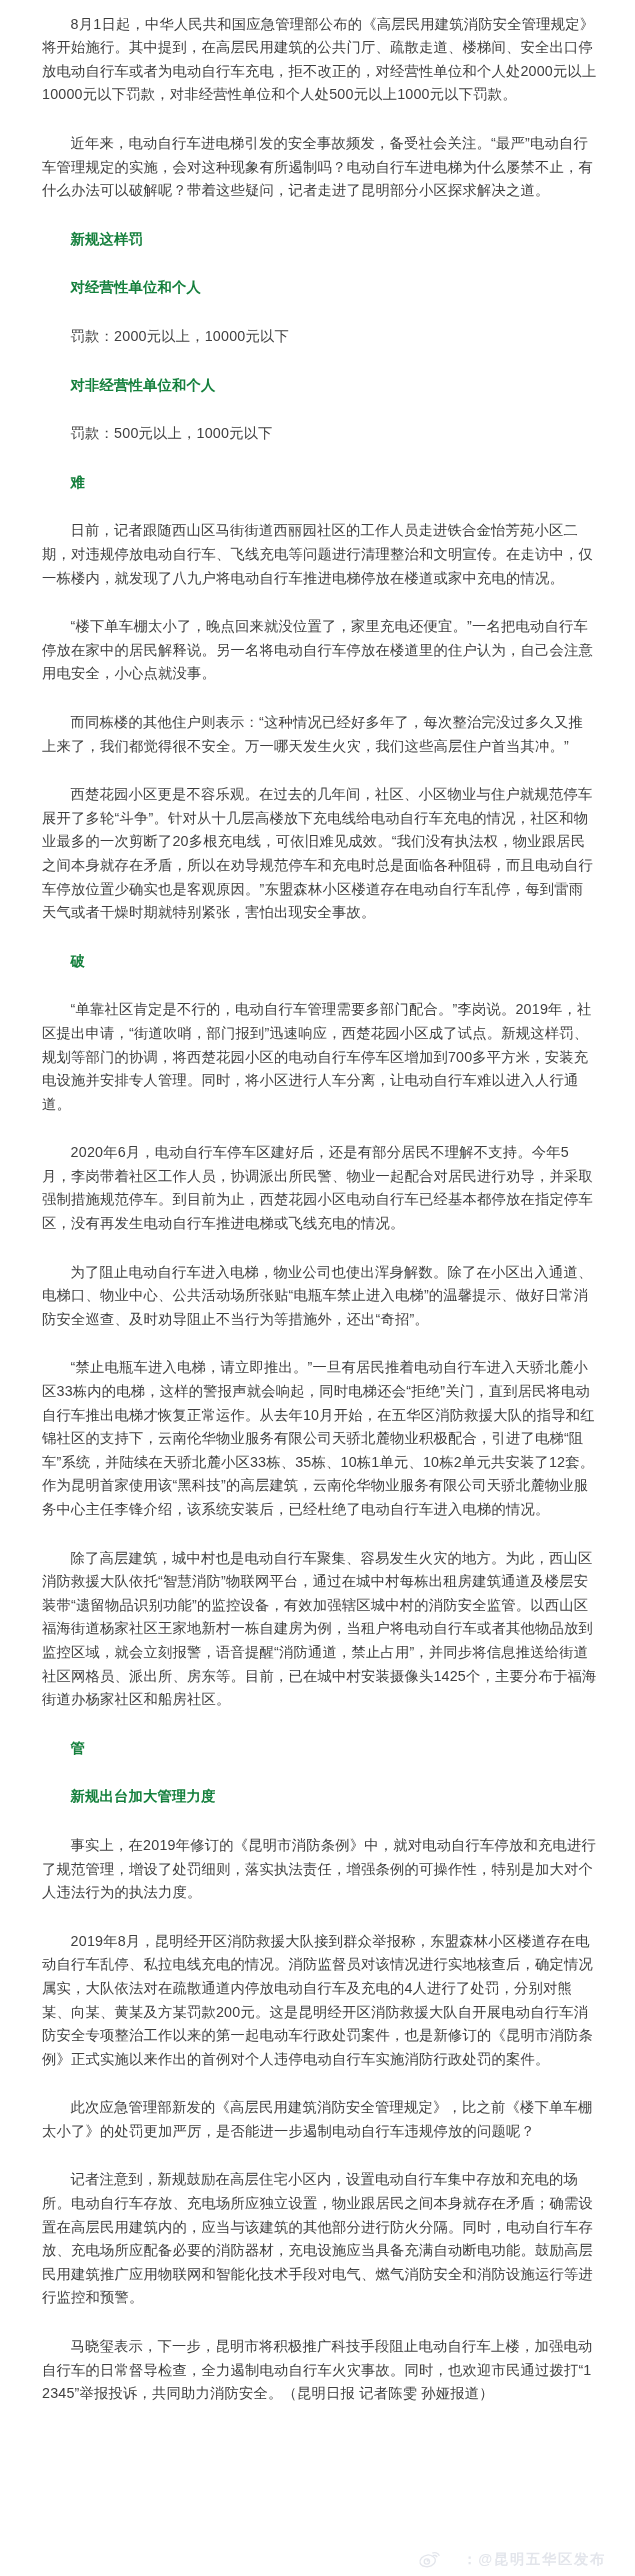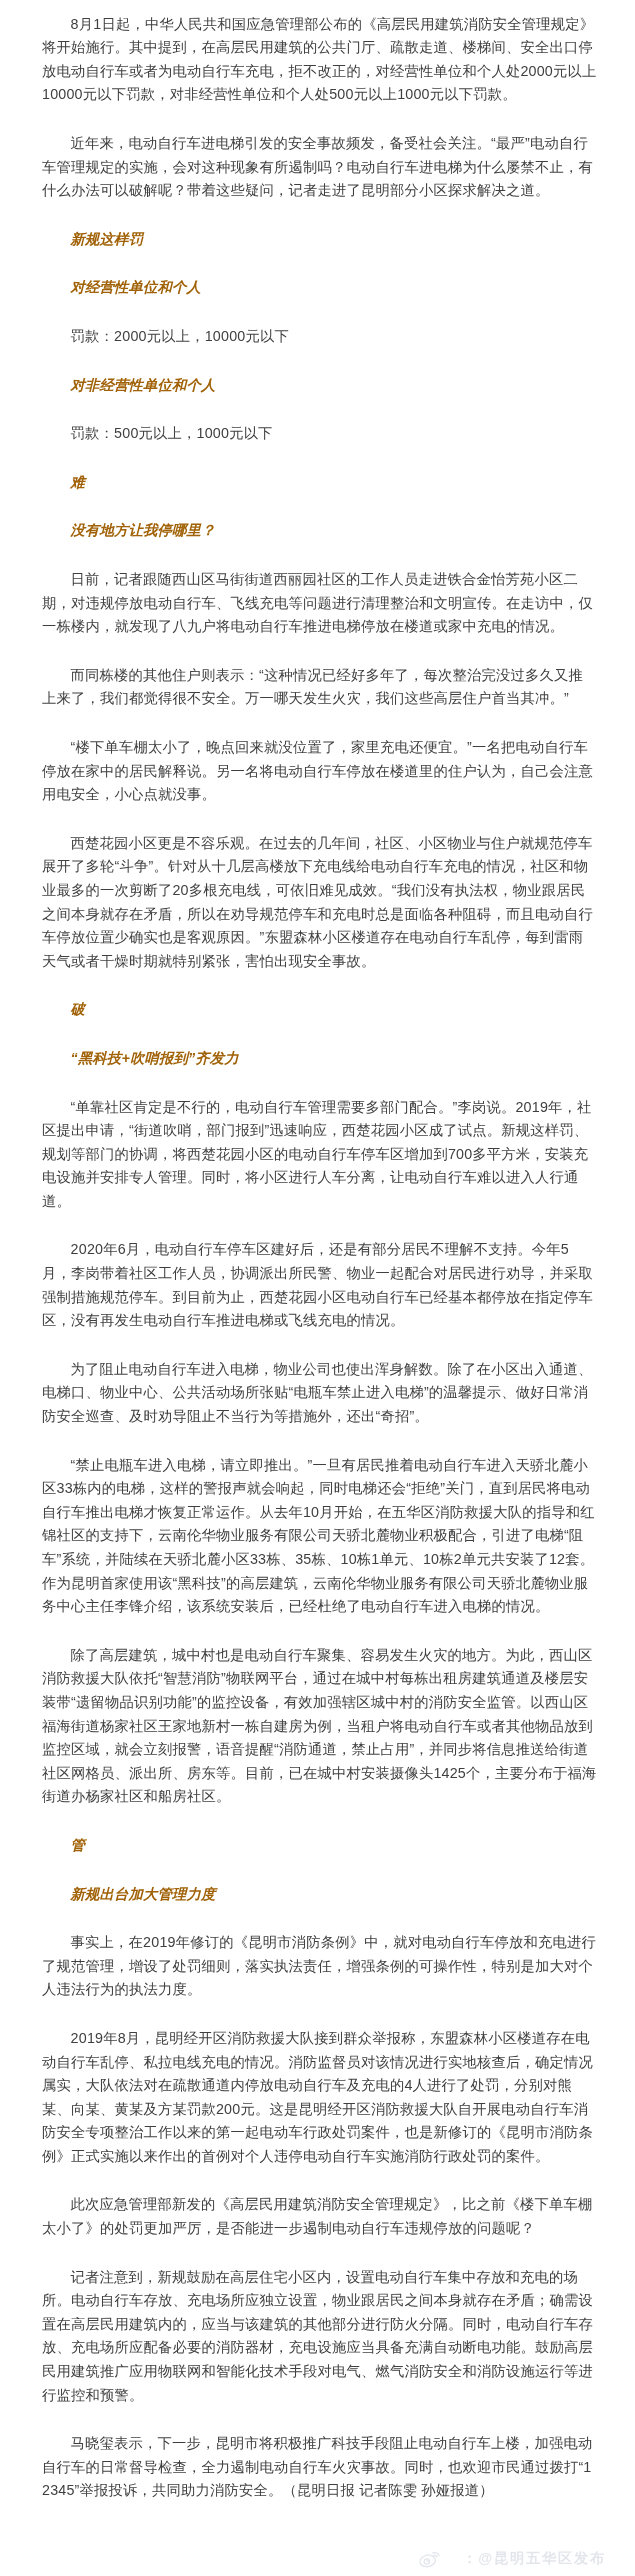--- a/index.html
+++ b/index.html
@@ -23,29 +23,28 @@
     margin: 0 0 25px 0;
     font-size: 14.3px;
     line-height: 23.6px;
     text-indent: 2em;
     color: #3f3f3f;
     letter-spacing: 0.2px;
     word-break: break-all;
   }
   .heading {
     font-weight: bold;
-    color: #a16207;
-    font-style: italic;
+    color: #15803d;
   }
   .watermark {
     position: absolute;
     right: 30px;
     bottom: 6.8px;
     display: flex;
-    align-items: flex-start;
+    align-items: center;
     gap: 21px;
     opacity: 0.28;
   }
   .wm-logo svg {
     display: block;
   }
   .wm-text {
     font-size: 14.3px;
     font-weight: bold;
     color: #9aa3b8;
@@ -59,27 +58,25 @@
 <div class="page">
   <article class="article">
       <p class="para">8月1日起，中华人民共和国应急管理部公布的《高层民用建筑消防安全管理规定》将开始施行。其中提到，在高层民用建筑的公共门厅、疏散走道、楼梯间、安全出口停放电动自行车或者为电动自行车充电，拒不改正的，对经营性单位和个人处2000元以上10000元以下罚款，对非经营性单位和个人处500元以上1000元以下罚款。</p>
       <p class="para">近年来，电动自行车进电梯引发的安全事故频发，备受社会关注。“最严”电动自行车管理规定的实施，会对这种现象有所遏制吗？电动自行车进电梯为什么屡禁不止，有什么办法可以破解呢？带着这些疑问，记者走进了昆明部分小区探求解决之道。</p>
       <h2 class="heading">新规这样罚</h2>
       <h2 class="heading">对经营性单位和个人</h2>
       <p class="para">罚款：2000元以上，10000元以下</p>
       <h2 class="heading">对非经营性单位和个人</h2>
       <p class="para">罚款：500元以上，1000元以下</p>
       <h2 class="heading">难</h2>
-      <h2 class="heading">没有地方让我停哪里？</h2>
       <p class="para">日前，记者跟随西山区马街街道西丽园社区的工作人员走进铁合金怡芳苑小区二期，对违规停放电动自行车、飞线充电等问题进行清理整治和文明宣传。在走访中，仅一栋楼内，就发现了八九户将电动自行车推进电梯停放在楼道或家中充电的情况。</p>
+      <p class="para">“楼下单车棚太小了，晚点回来就没位置了，家里充电还便宜。”一名把电动自行车停放在家中的居民解释说。另一名将电动自行车停放在楼道里的住户认为，自己会注意用电安全，小心点就没事。</p>
       <p class="para">而同栋楼的其他住户则表示：“这种情况已经好多年了，每次整治完没过多久又推上来了，我们都觉得很不安全。万一哪天发生火灾，我们这些高层住户首当其冲。”</p>
-      <p class="para">“楼下单车棚太小了，晚点回来就没位置了，家里充电还便宜。”一名把电动自行车停放在家中的居民解释说。另一名将电动自行车停放在楼道里的住户认为，自己会注意用电安全，小心点就没事。</p>
       <p class="para">西楚花园小区更是不容乐观。在过去的几年间，社区、小区物业与住户就规范停车展开了多轮“斗争”。针对从十几层高楼放下充电线给电动自行车充电的情况，社区和物业最多的一次剪断了20多根充电线，可依旧难见成效。“我们没有执法权，物业跟居民之间本身就存在矛盾，所以在劝导规范停车和充电时总是面临各种阻碍，而且电动自行车停放位置少确实也是客观原因。”东盟森林小区楼道存在电动自行车乱停，每到雷雨天气或者干燥时期就特别紧张，害怕出现安全事故。</p>
       <h2 class="heading">破</h2>
-      <h2 class="heading">“黑科技+吹哨报到”齐发力</h2>
       <p class="para">“单靠社区肯定是不行的，电动自行车管理需要多部门配合。”李岗说。2019年，社区提出申请，“街道吹哨，部门报到”迅速响应，西楚花园小区成了试点。新规这样罚、规划等部门的协调，将西楚花园小区的电动自行车停车区增加到700多平方米，安装充电设施并安排专人管理。同时，将小区进行人车分离，让电动自行车难以进入人行通道。</p>
       <p class="para">2020年6月，电动自行车停车区建好后，还是有部分居民不理解不支持。今年5月，李岗带着社区工作人员，协调派出所民警、物业一起配合对居民进行劝导，并采取强制措施规范停车。到目前为止，西楚花园小区电动自行车已经基本都停放在指定停车区，没有再发生电动自行车推进电梯或飞线充电的情况。</p>
       <p class="para">为了阻止电动自行车进入电梯，物业公司也使出浑身解数。除了在小区出入通道、电梯口、物业中心、公共活动场所张贴“电瓶车禁止进入电梯”的温馨提示、做好日常消防安全巡查、及时劝导阻止不当行为等措施外，还出“奇招”。</p>
       <p class="para">“禁止电瓶车进入电梯，请立即推出。”一旦有居民推着电动自行车进入天骄北麓小区33栋内的电梯，这样的警报声就会响起，同时电梯还会“拒绝”关门，直到居民将电动自行车推出电梯才恢复正常运作。从去年10月开始，在五华区消防救援大队的指导和红锦社区的支持下，云南伦华物业服务有限公司天骄北麓物业积极配合，引进了电梯“阻车”系统，并陆续在天骄北麓小区33栋、35栋、10栋1单元、10栋2单元共安装了12套。作为昆明首家使用该“黑科技”的高层建筑，云南伦华物业服务有限公司天骄北麓物业服务中心主任李锋介绍，该系统安装后，已经杜绝了电动自行车进入电梯的情况。</p>
       <p class="para">除了高层建筑，城中村也是电动自行车聚集、容易发生火灾的地方。为此，西山区消防救援大队依托“智慧消防”物联网平台，通过在城中村每栋出租房建筑通道及楼层安装带“遗留物品识别功能”的监控设备，有效加强辖区城中村的消防安全监管。以西山区福海街道杨家社区王家地新村一栋自建房为例，当租户将电动自行车或者其他物品放到监控区域，就会立刻报警，语音提醒“消防通道，禁止占用”，并同步将信息推送给街道社区网格员、派出所、房东等。目前，已在城中村安装摄像头1425个，主要分布于福海街道办杨家社区和船房社区。</p>
       <h2 class="heading">管</h2>
       <h2 class="heading">新规出台加大管理力度</h2>
       <p class="para">事实上，在2019年修订的《昆明市消防条例》中，就对电动自行车停放和充电进行了规范管理，增设了处罚细则，落实执法责任，增强条例的可操作性，特别是加大对个人违法行为的执法力度。</p>
       <p class="para">2019年8月，昆明经开区消防救援大队接到群众举报称，东盟森林小区楼道存在电动自行车乱停、私拉电线充电的情况。消防监督员对该情况进行实地核查后，确定情况属实，大队依法对在疏散通道内停放电动自行车及充电的4人进行了处罚，分别对熊某、向某、黄某及方某罚款200元。这是昆明经开区消防救援大队自开展电动自行车消防安全专项整治工作以来的第一起电动车行政处罚案件，也是新修订的《昆明市消防条例》正式实施以来作出的首例对个人违停电动自行车实施消防行政处罚的案件。</p>
       <p class="para">此次应急管理部新发的《高层民用建筑消防安全管理规定》，比之前《楼下单车棚太小了》的处罚更加严厉，是否能进一步遏制电动自行车违规停放的问题呢？</p>

